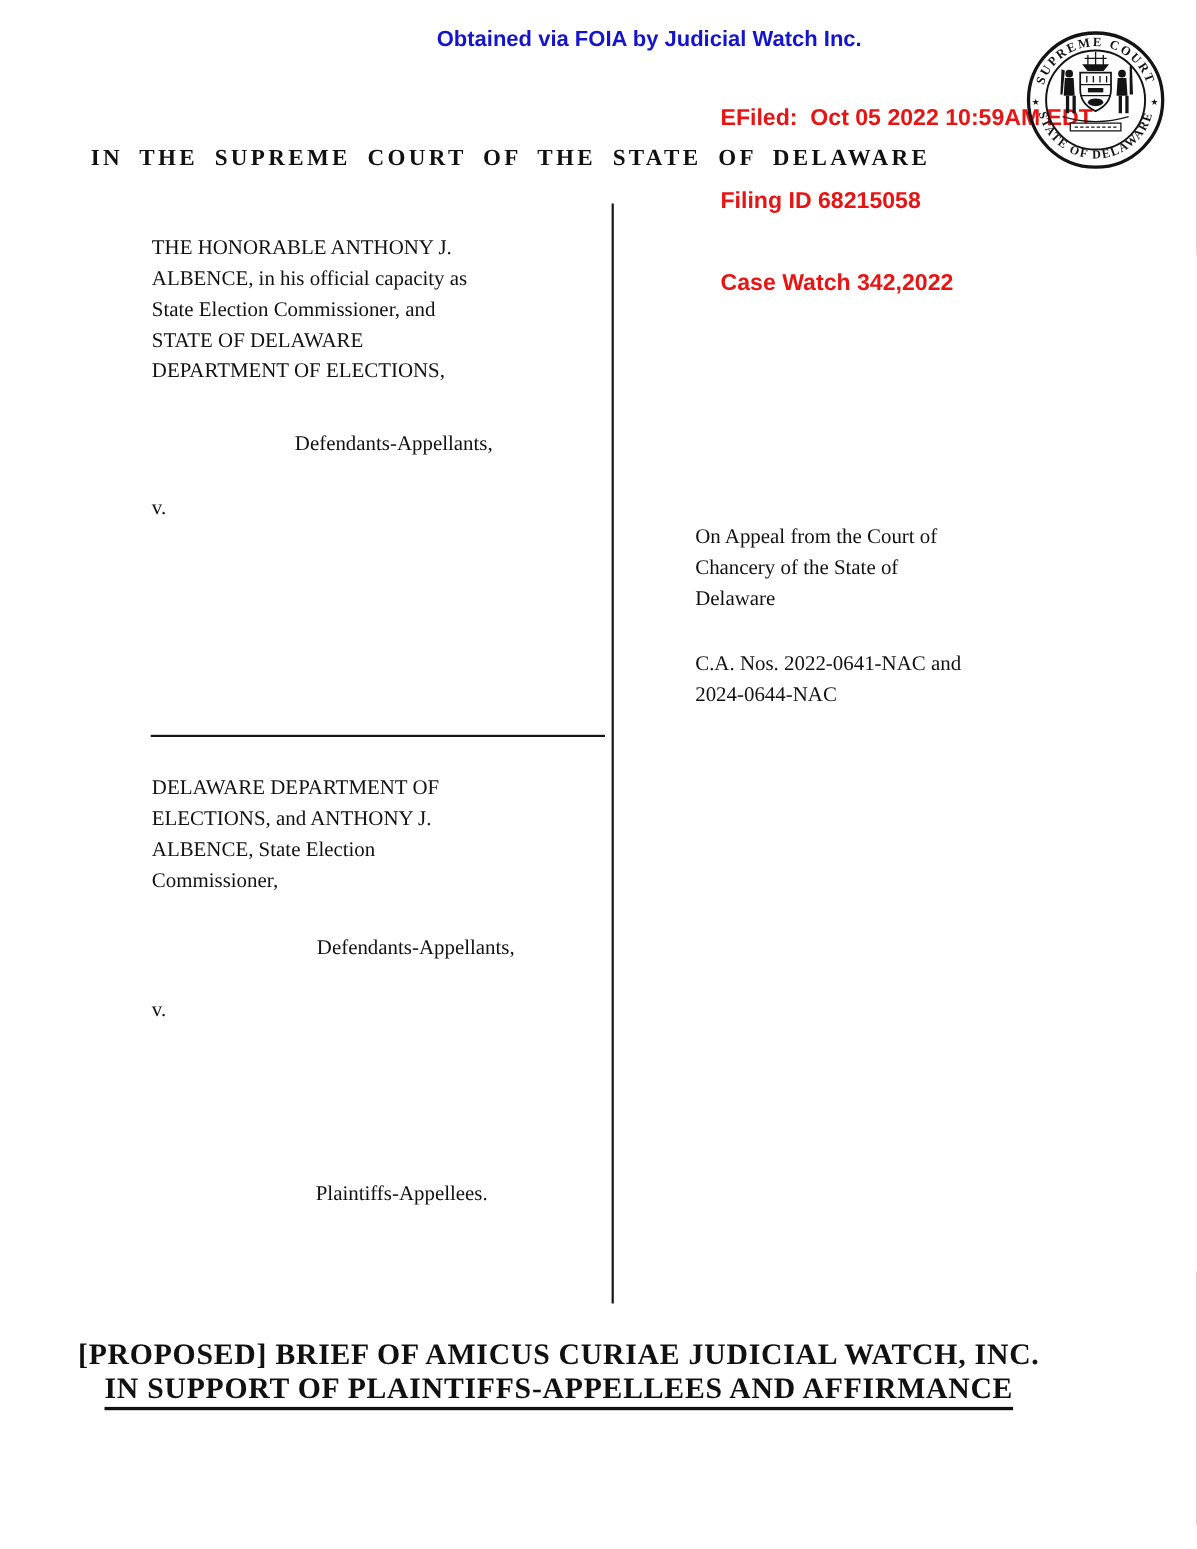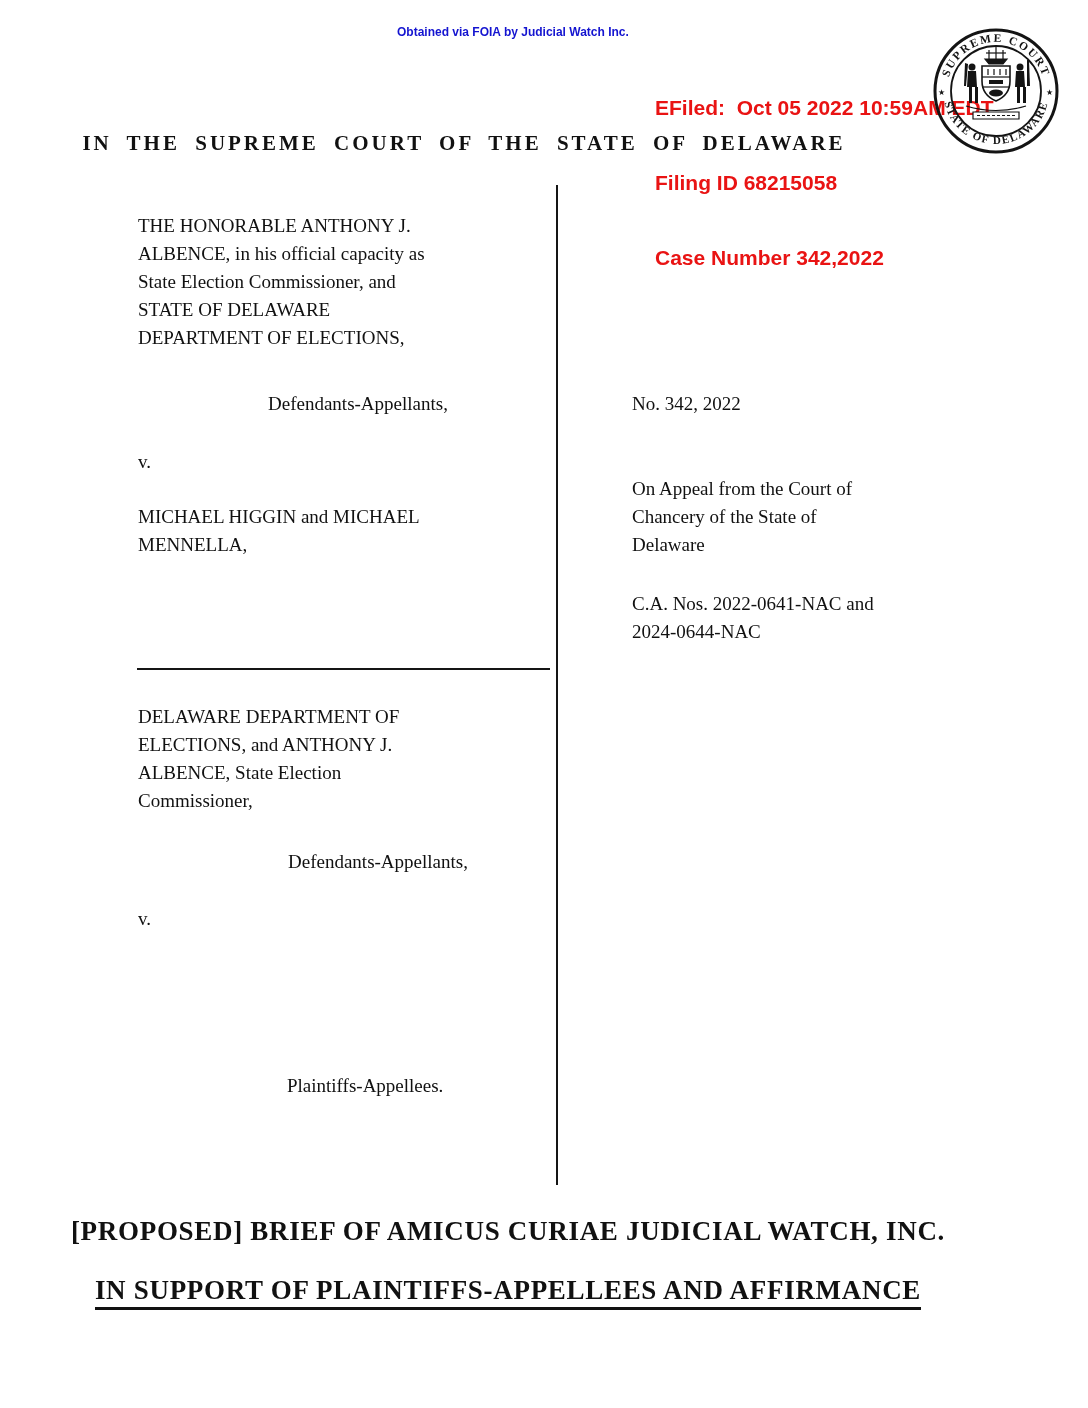--- a/index.html
+++ b/index.html
@@ -8,21 +8,21 @@
     background:#ffffff; overflow:hidden;
     font-family:"Liberation Serif", serif; color:#111;
   }
   .abs { position:absolute; }
   .pre { white-space:pre-line; }
   .prex { white-space:pre; }
 
   .foia {
     left:397px; top:25px;
     font-family:"Liberation Sans", sans-serif;
-    font-size:12px; font-weight:600; color:#1414d0;
+    font-size:20px; font-weight:600; color:#1414d0;
   }
   .stamp {
     left:655px; top:45px;
     font-family:"Liberation Sans", sans-serif;
     font-size:21px; font-weight:bold; color:#e91313;
     line-height:25px;
   }
   .seal { left:931px; top:26px; width:130px; height:130px; }
 
   .court-title {
@@ -38,35 +38,35 @@
   .hrule { left:137px; top:668px; width:413px; height:2px; background:#151515; }
 
   .right-col { left:632px; width:340px; }
 
   .brief-title {
     left:0; top:1216px; width:1016px; text-align:center;
     font-size:27px; font-weight:bold; line-height:31px;
     letter-spacing:0.7px;
   }
   .brief-title .u {
-    display:inline-block; border-bottom:3px solid #111; padding-bottom:1px;margin-top:28px;
+    display:inline-block; border-bottom:3px solid #111; padding-bottom:1px;
   }
   svg text { font-family:"Liberation Serif", serif; }
 </style>
 </head>
 <body>
 
 <div class="page">
 
   <div class="abs foia">Obtained via FOIA by Judicial Watch Inc.</div>
 
   <div class="abs stamp prex">
     <div>EFiled:  Oct 05 2022 10:59AM EDT</div>
     <div>Filing ID 68215058</div>
-    <div>Case Number 342,2022</div>
+    <div>Case Watch 342,2022</div>
   </div>
 
   <div class="abs seal">
     <svg width="130" height="130" viewBox="0 0 130 130">
       <defs>
         <path id="arcTop" d="M 16 65 A 49 49 0 0 1 114 65" fill="none"></path>
         <path id="arcBottom" d="M 12 65 A 53 53 0 0 0 118 65" fill="none"></path>
       </defs>
       <circle cx="65" cy="65" r="61" fill="none" stroke="#141414" stroke-width="3"></circle>
       <circle cx="65" cy="65" r="45" fill="none" stroke="#141414" stroke-width="1.8"></circle>
@@ -120,36 +120,33 @@
 
   <div class="abs court-title">IN THE SUPREME COURT OF THE STATE OF DELAWARE</div>
 
   <div class="abs body-text col-left pre" style="top:212px;">THE HONORABLE ANTHONY J.
 ALBENCE, in his official capacity as
 State Election Commissioner, and
 STATE OF DELAWARE
 DEPARTMENT OF ELECTIONS,</div>
   <div class="abs body-text" style="left:268px; top:390px;">Defendants-Appellants,</div>
   <div class="abs body-text" style="left:138px; top:448px;">v.</div>
-  <div class="abs body-text col-left pre" style="top:503px;">MICHAEL HIGGIN and MICHAEL
-MENNELLA,</div>
 
   <div class="abs hrule"></div>
 
   <div class="abs body-text col-left pre" style="top:703px;">DELAWARE DEPARTMENT OF
 ELECTIONS, and ANTHONY J.
 ALBENCE, State Election
 Commissioner,</div>
   <div class="abs body-text" style="left:288px; top:848px;">Defendants-Appellants,</div>
   <div class="abs body-text" style="left:138px; top:905px;">v.</div>
   <div class="abs body-text" style="left:287px; top:1072px;">Plaintiffs-Appellees.</div>
 
   <div class="abs vrule"></div>
 
-  <div class="abs body-text right-col" style="top:390px;">No. 342, 2022</div>
   <div class="abs body-text right-col pre" style="top:475px;">On Appeal from the Court of
 Chancery of the State of
 Delaware</div>
   <div class="abs body-text right-col pre" style="top:590px;">C.A. Nos. 2022-0641-NAC and
 2024-0644-NAC</div>
 
   <div class="abs brief-title">
     <div>[PROPOSED] BRIEF OF AMICUS CURIAE JUDICIAL WATCH, INC.</div>
     <div><span class="u">IN SUPPORT OF PLAINTIFFS-APPELLEES AND AFFIRMANCE</span></div>
   </div>

